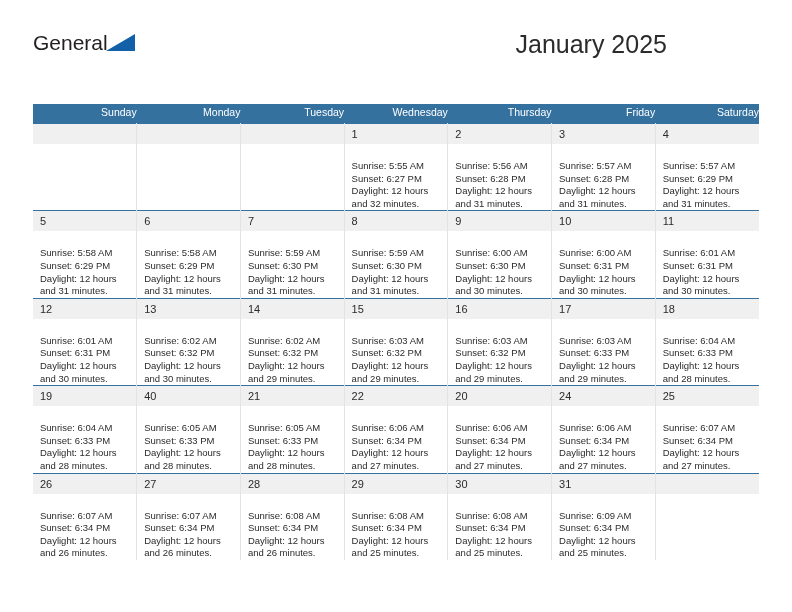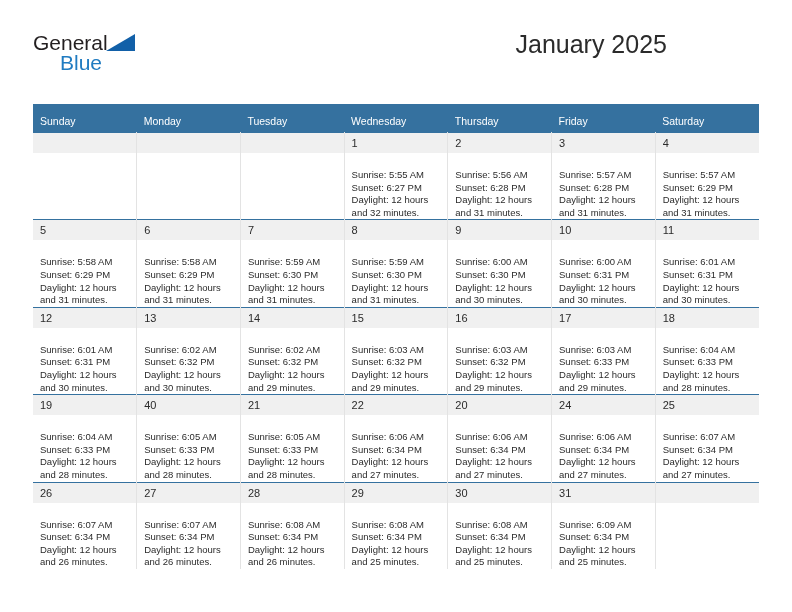--- a/index.html
+++ b/index.html
@@ -87,22 +87,22 @@
     top: 104px;
     width: 726px;
     border-collapse: collapse;
     table-layout: fixed;
   }
   .calendar th {
     background: #35719f;
     color: #ffffff;
     font-size: 10.5px;
     font-weight: normal;
-    text-align: left;
-    padding: 11px 0 5px 7px;
+    text-align: right;
+    padding: 2px 0 5px 7px;
     height: 11px;
     border: none;
   }
   .calendar td {
     vertical-align: top;
     padding: 0;
     height: 78px;
     border-top: 1px solid #35719f;
     border-right: 1px solid #e3e3e3;
     background: #ffffff;
@@ -140,21 +140,20 @@
 </style>
 </head>
 <body>
 
 <div class="page">
 
   <div class="header">
 
     <div class="brand">
       <span class="brand-general">General</span>
-      <span class="brand-blue">Blue</span>
       <span class="brand-tri"></span>
     </div>
 
     <div class="title-block">
       <div class="cal-title">January 2025</div>
     </div>
 
   </div>
 
   <table class="calendar">

